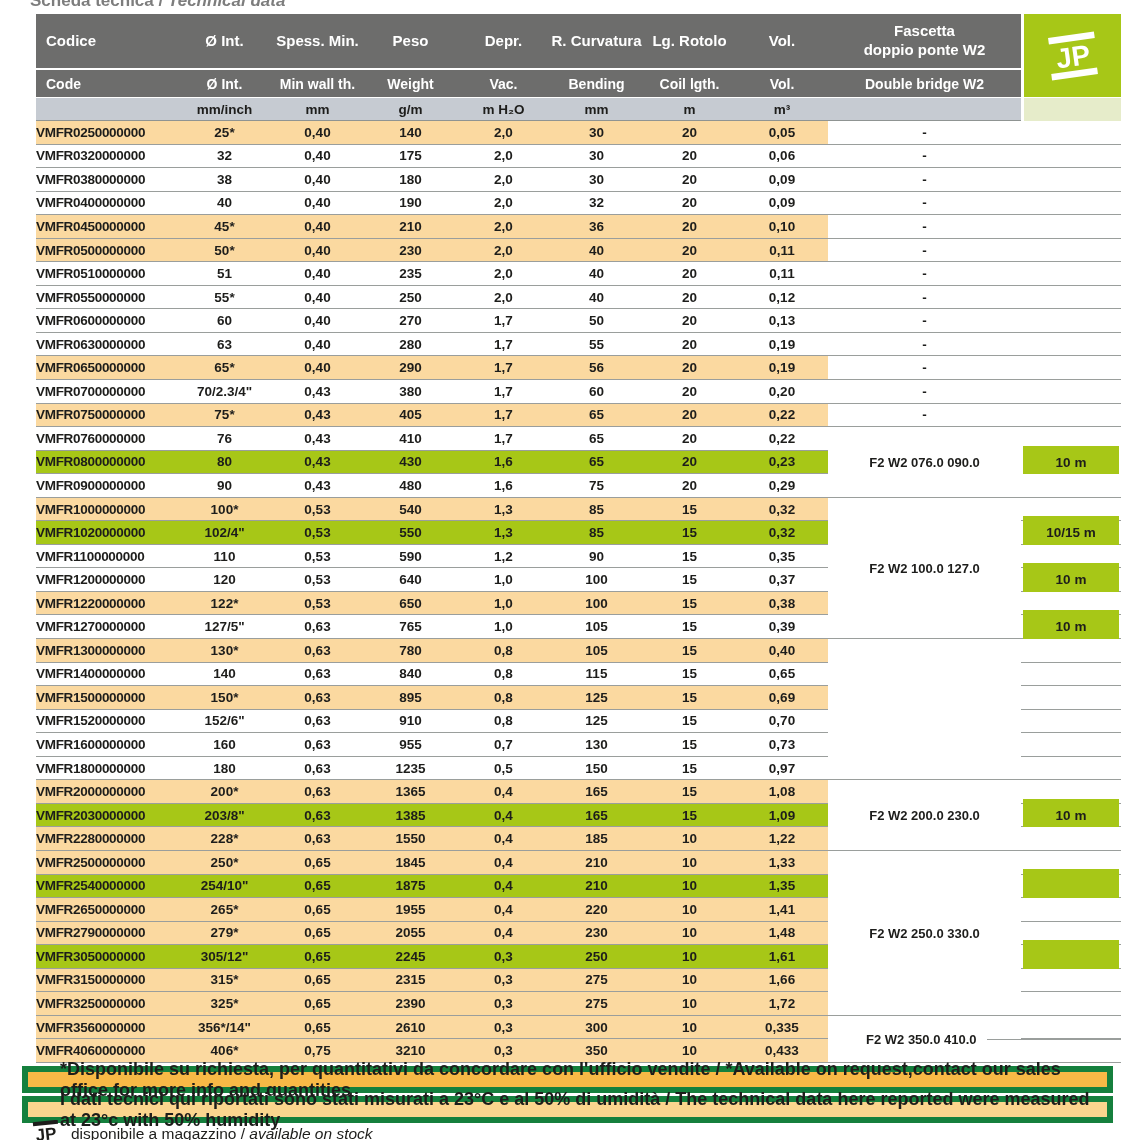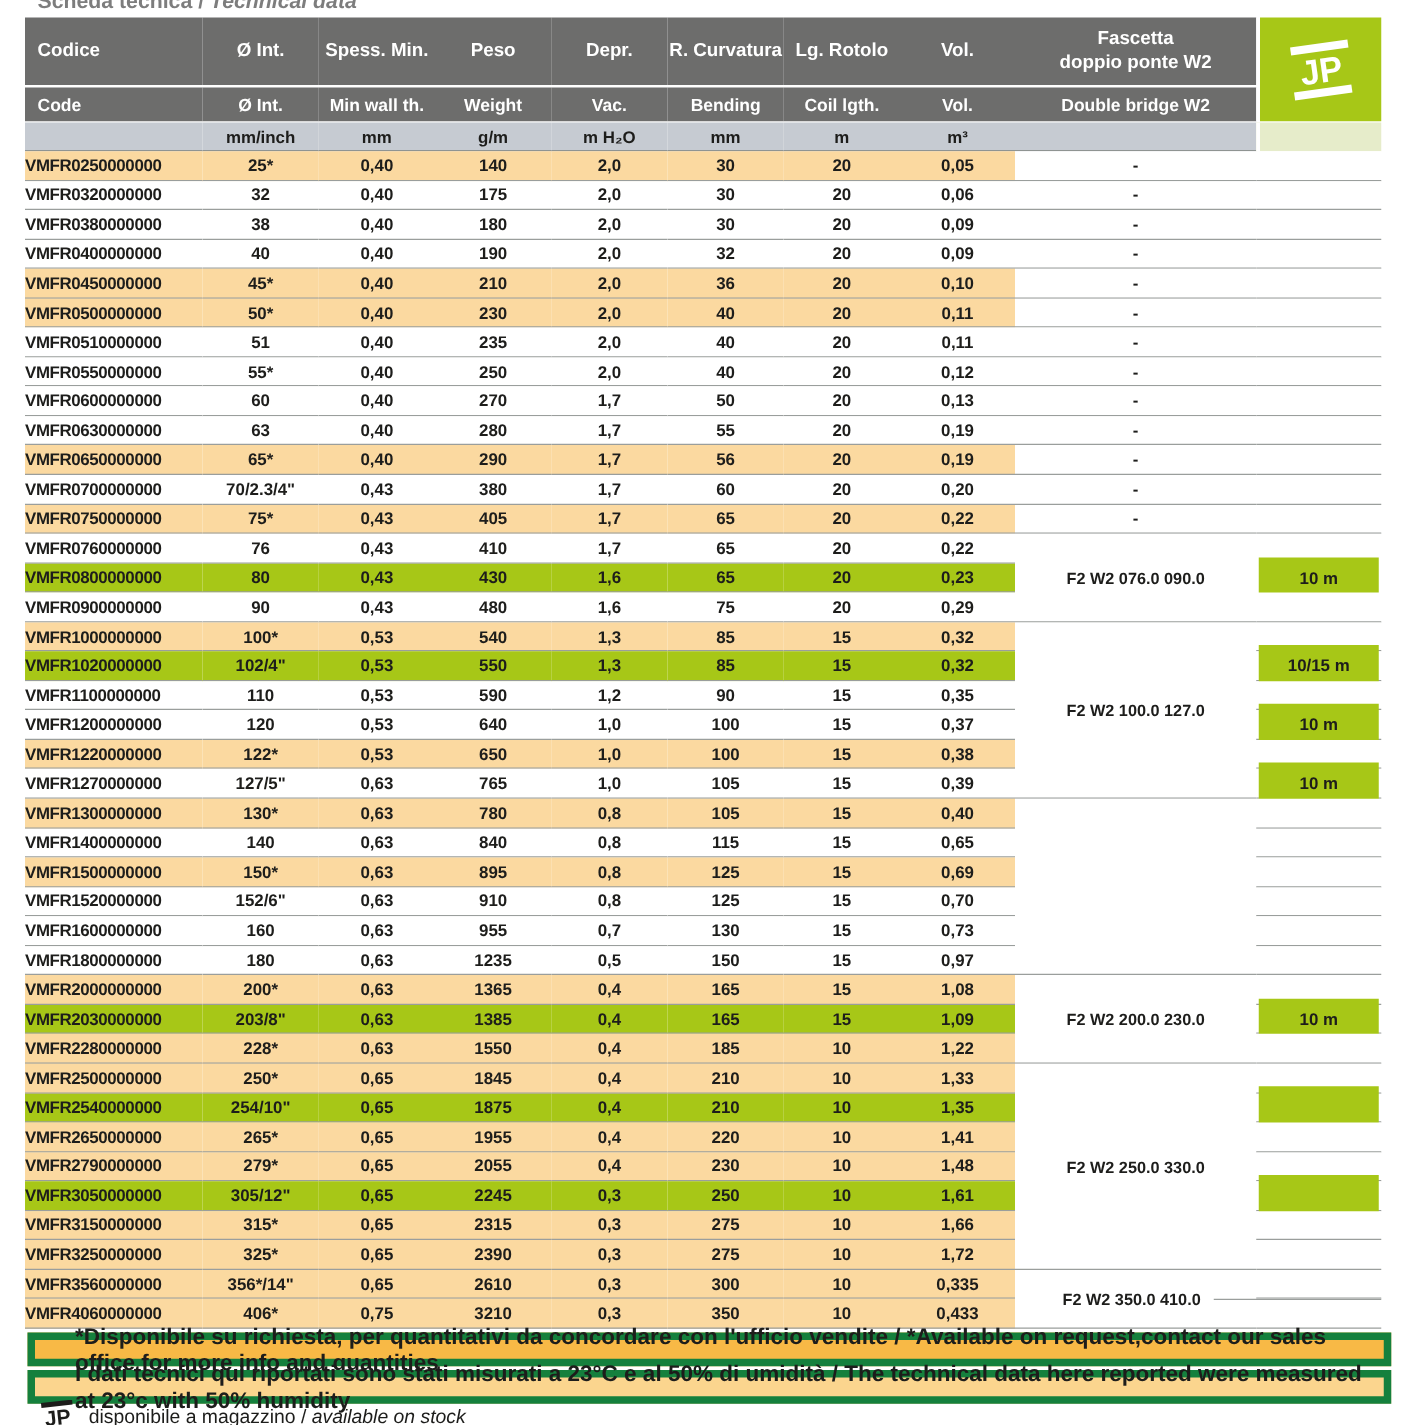--- a/index.html
+++ b/index.html
@@ -4,21 +4,21 @@
 <style>
   html,body{margin:0;padding:0;}
   body{
     width:1140px;height:1140px;position:relative;overflow:hidden;
     background:#ffffff;color:#1d1d1b;
     font-family:"Liberation Sans",sans-serif;
   }
   .page-title{position:absolute;top:-9px;left:30px;font-size:17px;font-weight:700;color:#7d7d7d;white-space:nowrap;}
   .page-title .it-part{font-style:italic;}
 
-  .tbl{position:absolute;left:20px;top:14px;width:1085px;}
+  .tbl{position:absolute;left:36px;top:14px;width:1085px;}
   .hrow{display:flex;}
   .hc{box-sizing:border-box;display:flex;align-items:center;justify-content:center;text-align:center;flex:0 0 auto;}
   .h1 .hc{height:54px;background:#6d6d6c;color:#fff;font-weight:700;font-size:15px;line-height:1.25;white-space:pre-line;}
   .h2 .hc{height:27px;background:#6d6d6c;color:#fff;font-weight:700;font-size:14px;}
   .units .hc{height:23px;background:#c6cbd2;color:#1d1d1b;font-weight:700;font-size:13.5px;border-bottom:1px solid #8f9492;}
   .hc.left{justify-content:flex-start;padding-left:10px;text-align:left;}
   .hc.whitebg{background:#fff;border-bottom:none;}
   .hc.jp-units{background:#e6ecca;border-left:3px solid #fff;border-bottom:none;}
   .gap2{height:2px;background:#fff;}
   .gap1{height:1px;background:#fff;}

